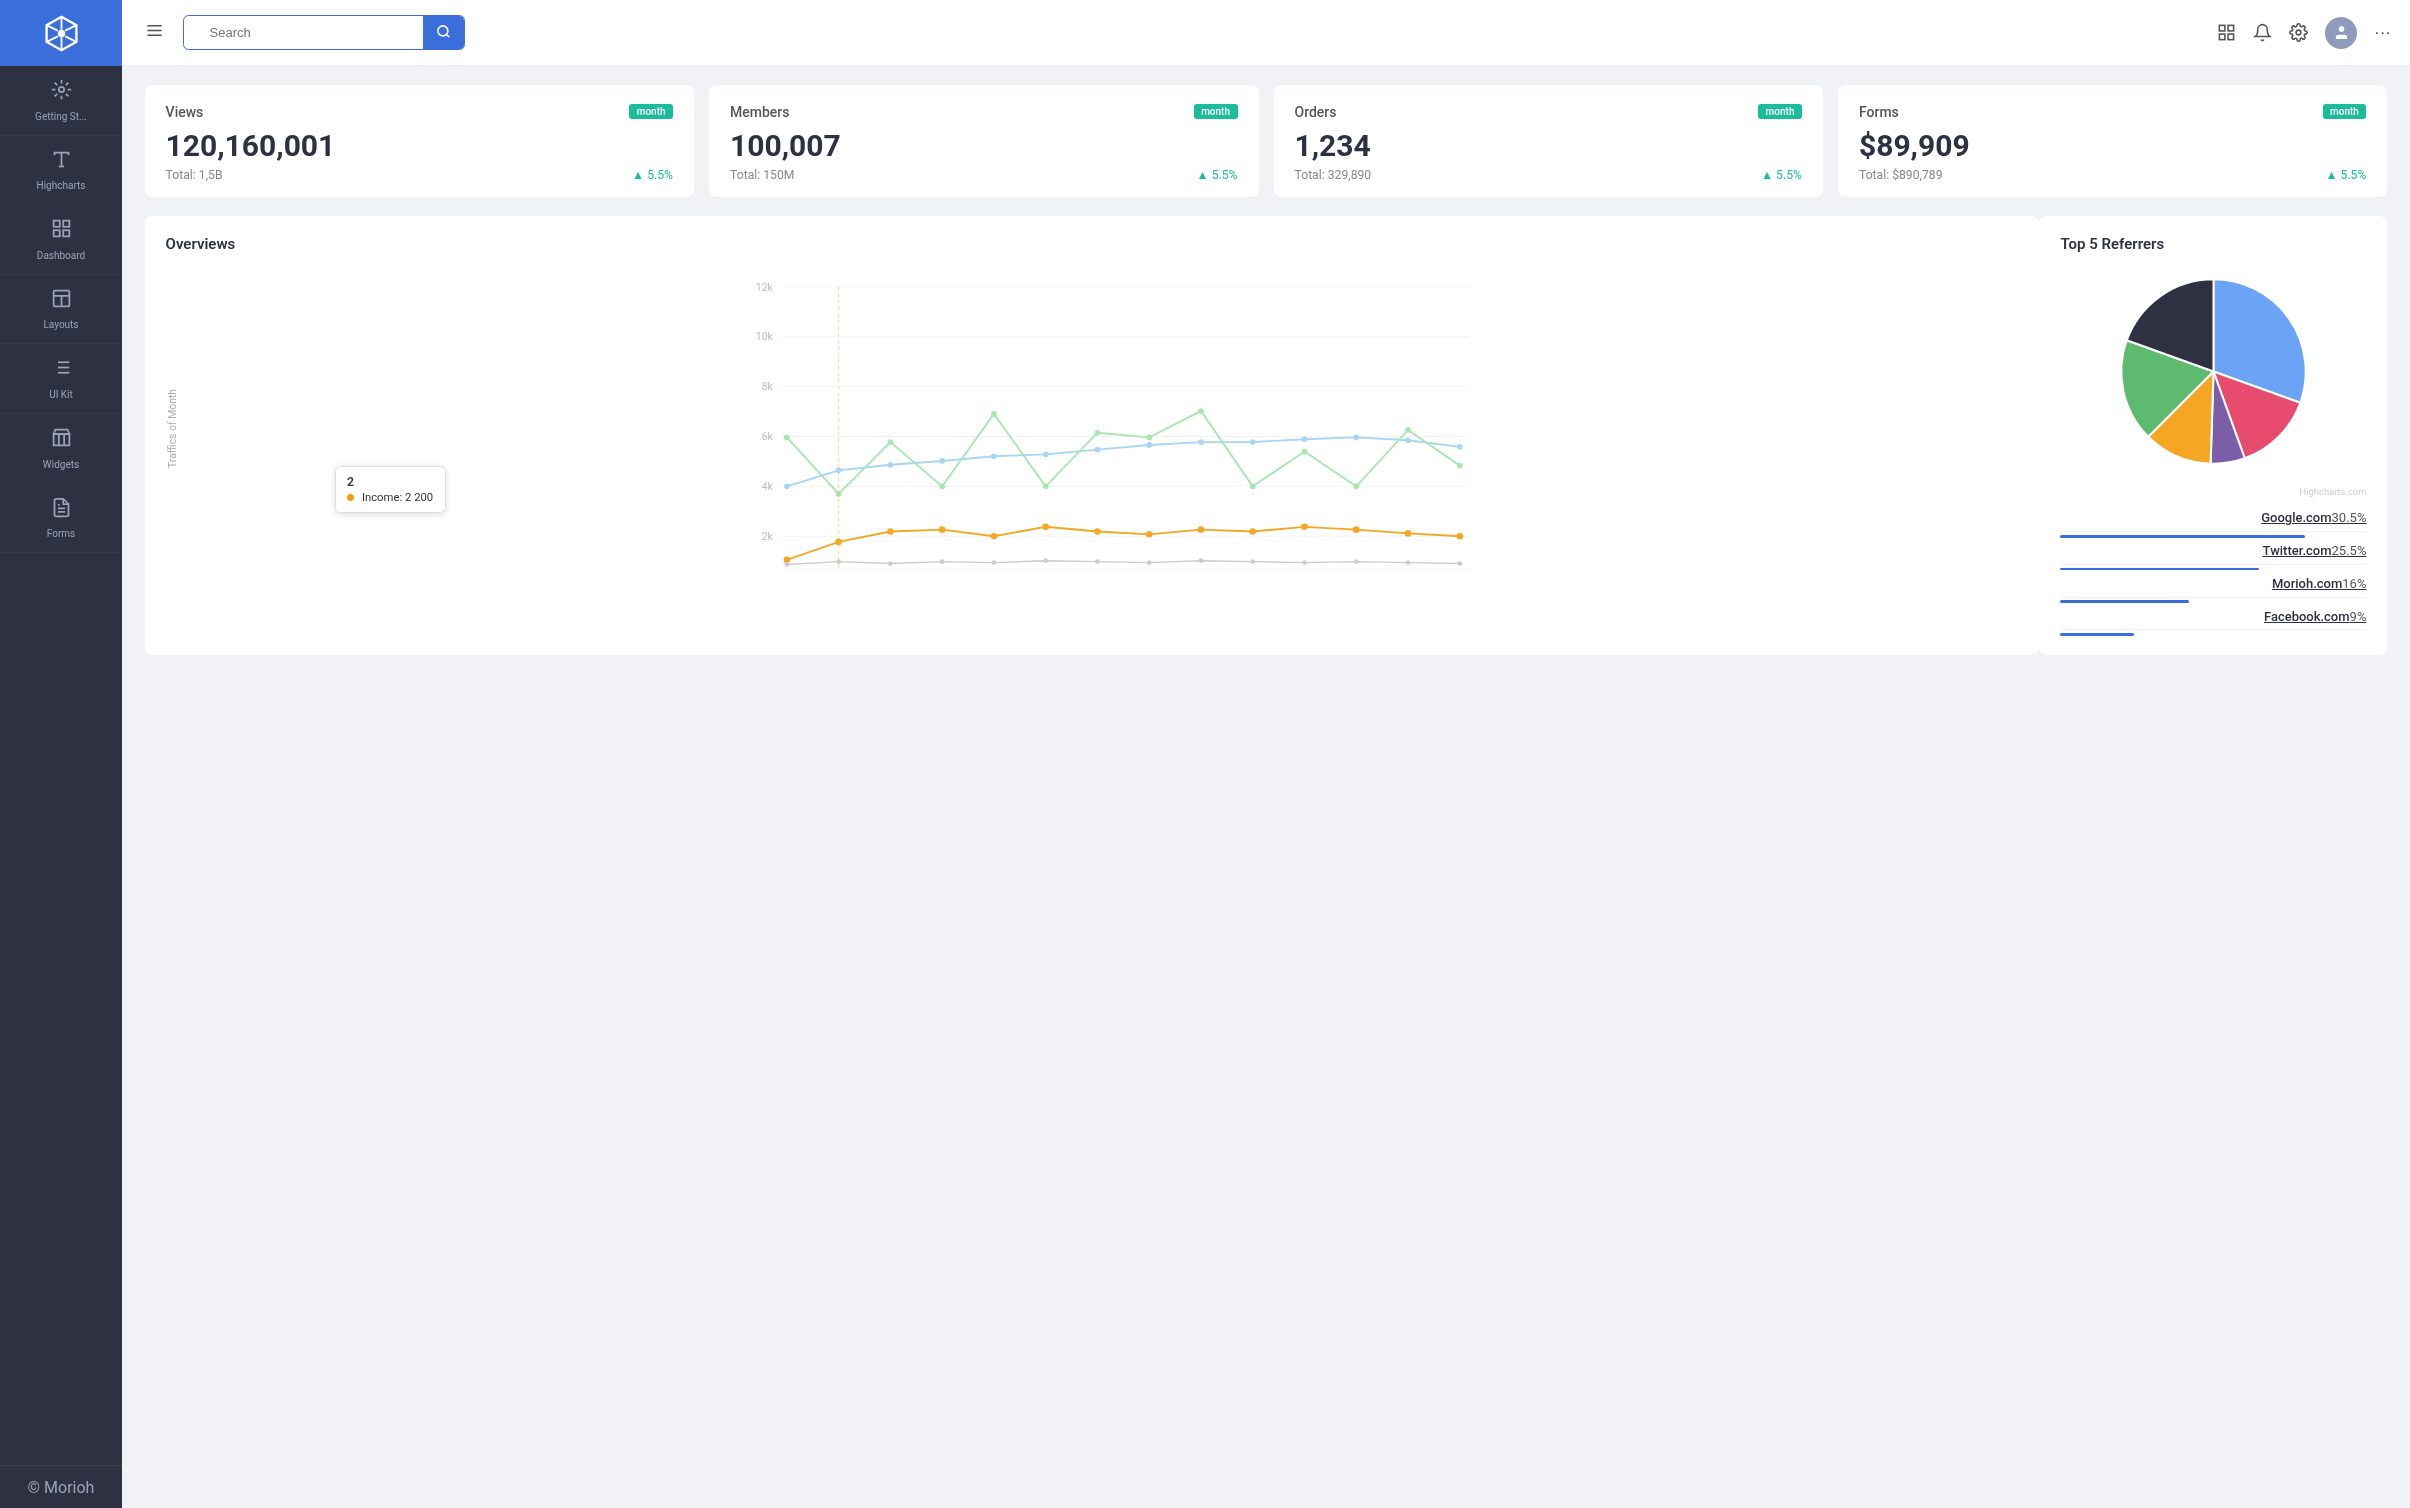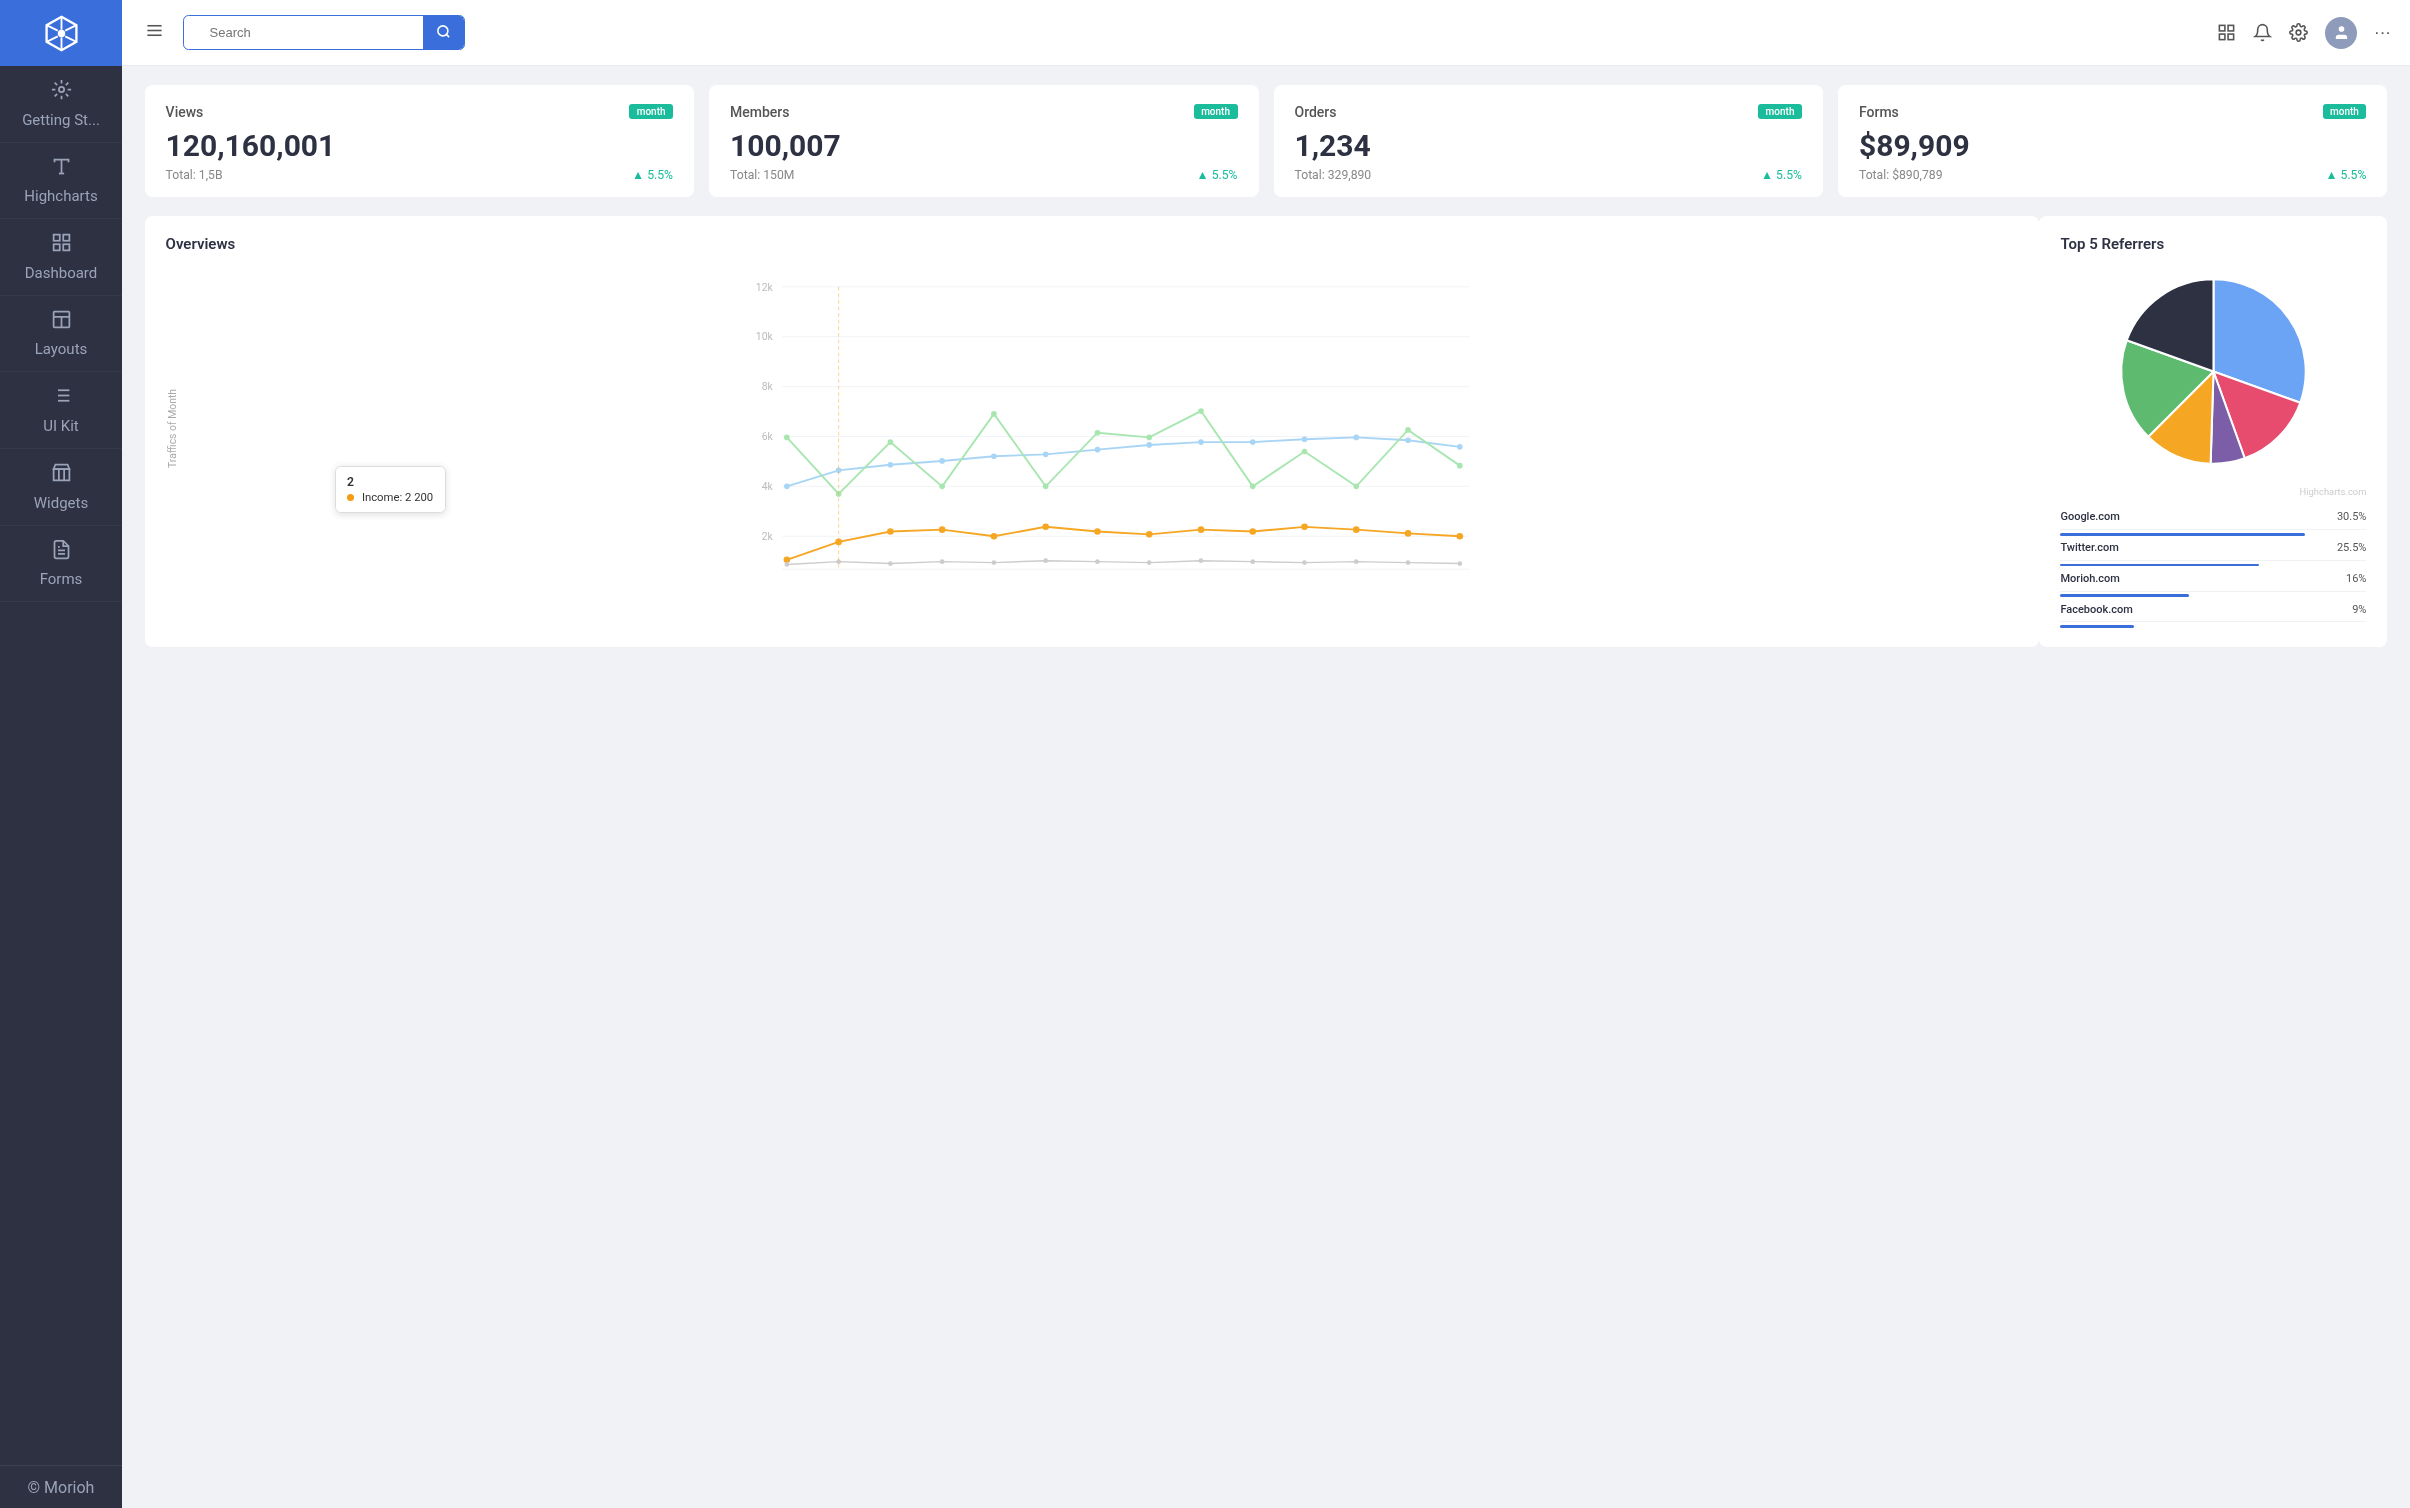--- a/index.html
+++ b/index.html
@@ -31,21 +31,21 @@
       justify-content: center;
       width: 100%;
       padding: 13px 7.5px;
       color: #9ba3b8;
       cursor: pointer;
       font-size: 11.3px;
       gap: 5.6px;
       border-bottom: 0.9px solid rgba(255,255,255,0.04);
     }
     .sidebar-item .icon { font-size: 21px; }
-    .sidebar-item-label { font-size: 15px; }
+    .sidebar-item-label { font-size: 10px; }
     .sidebar-footer {
       margin-top: auto;
       width: 100%;
       padding: 11.3px 7.5px;
       color: #9ba3b8;
       font-size: 16px;
       text-align: center;
       border-top: 0.9px solid rgba(255,255,255,0.08);
     }
 
@@ -156,26 +156,27 @@
     .referrers-card {
       background: #fff;
       border-radius: 7.5px;
       padding: 19px 21px;
     }
     .pie-container { display: flex; justify-content: center; margin-bottom: 11.3px; }
     .pie-svg { width: 207px; height: 207px; }
     .highcharts-credit { text-align: right; font-size: 9.4px; color: #ccc; margin-bottom: 7.5px; }
     .referrer-row {
       display: flex;
-      justify-content: space-between;
+      justify-content: flex-end;
       align-items: center;
       padding: 5.6px 0;
       border-bottom: 0.9px solid #f0f2f5;
-      font-size: 11px;
+      font-size: 13px;
       color: #2d3142;
+      text-decoration: underline;
     }
     .referrer-name { font-weight: 500; }
     .referrer-pct { color: #555; }
     .referrer-bar {
       height: 2.8px;
       background: #3a6edb;
       border-radius: 1.9px;
       margin-top: 2.8px;
     }
 

